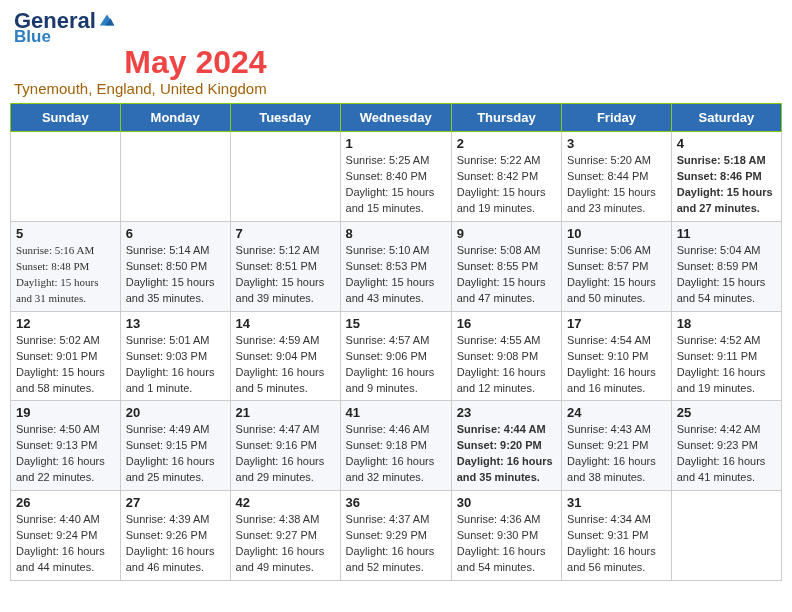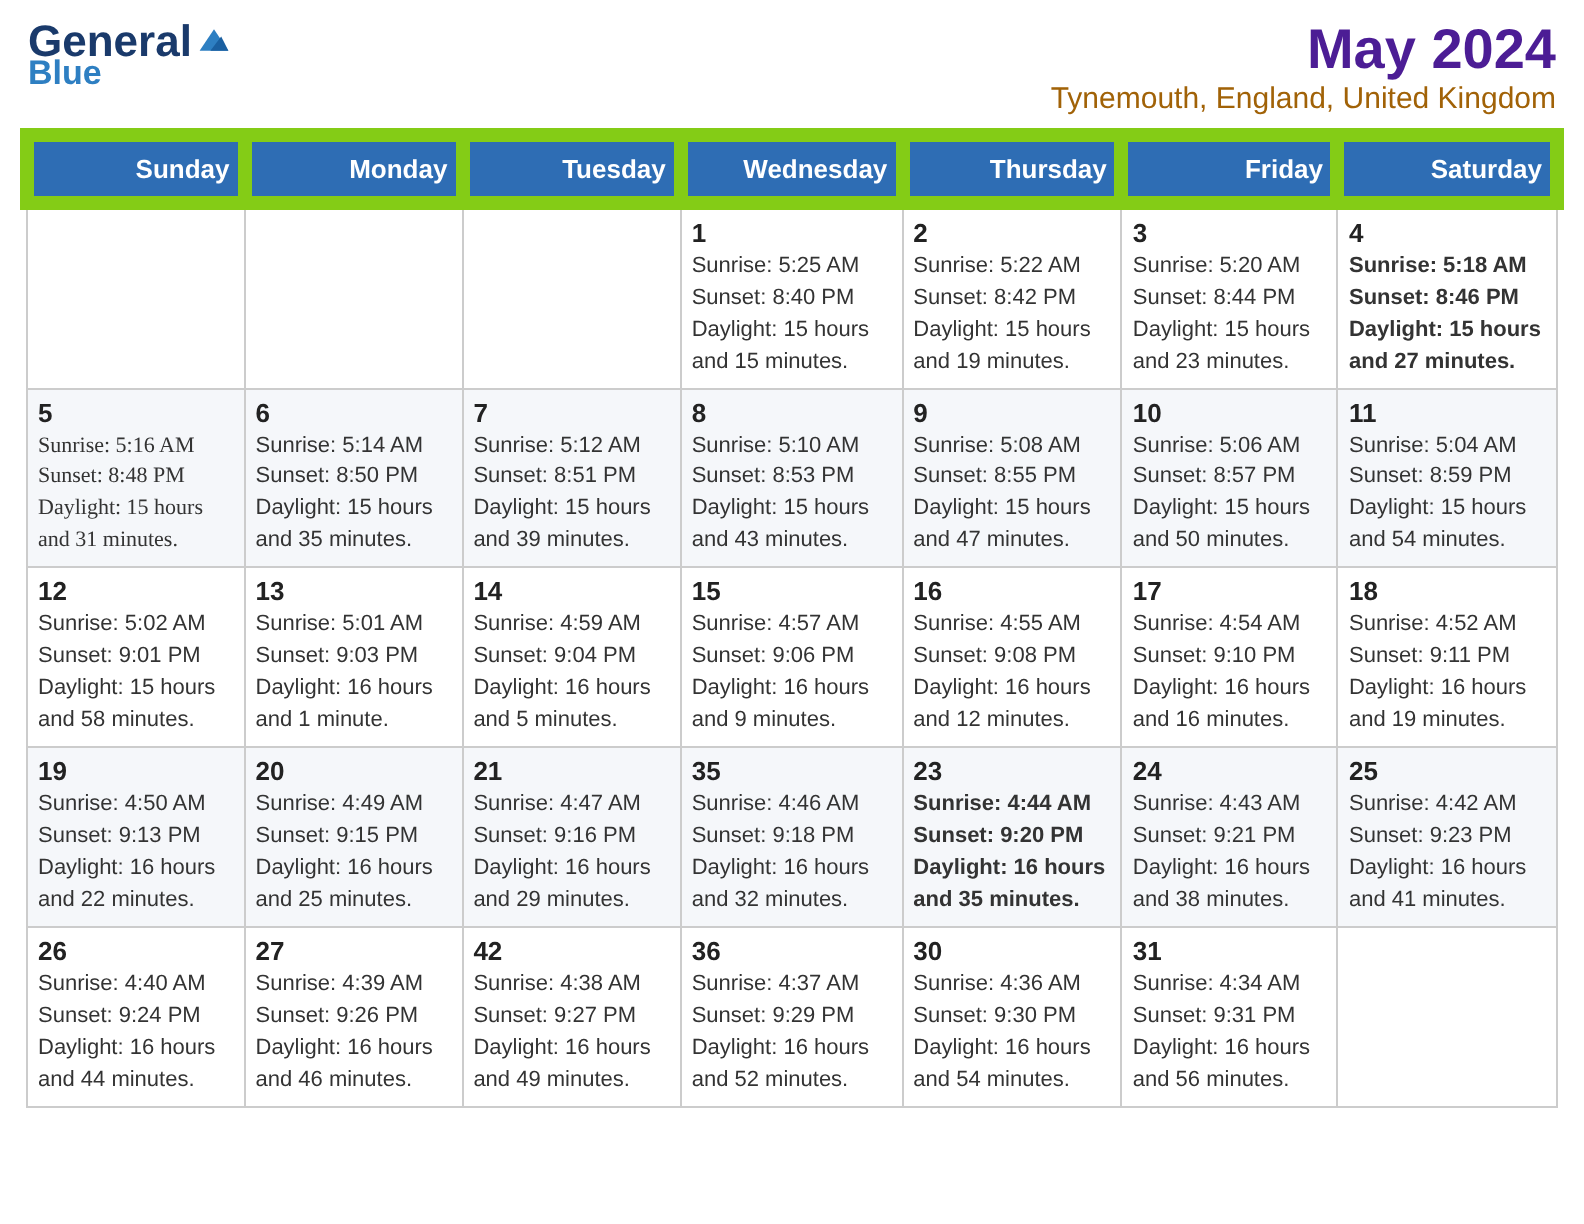--- a/index.html
+++ b/index.html
@@ -9,20 +9,21 @@
       width: 792px;
       min-height: 612px;
       padding: 10px;
     }
     .header {
       display: flex;
       justify-content: space-between;
       align-items: flex-start;
       margin-bottom: 6px;
       padding: 0 4px;
+      flex-direction: column;
     }
     .logo {
       display: flex;
       flex-direction: column;
       align-items: flex-start;
     }
     .logo-text {
       display: flex;
       align-items: center;
       font-size: 22px;
@@ -34,42 +35,42 @@
     .logo-icon {
       width: 18px;
       height: 18px;
       margin-left: 2px;
       margin-top: -2px;
     }
     .title-block {
       text-align: right;
     }
     .month-title {
-      font-size: 28px;
+      font-size: 32px;
       font-weight: bold;
-      color: #4c1d95;
+      color: #ef4444;
       line-height: 1.1;
     }
     .location {
       font-size: 15px;
       color: #a16207;
     }
     .calendar {
       width: 100%;
       border-collapse: collapse;
       border: 1px solid #ccc;
     }
     .calendar th {
       background: #2e6db4;
       color: #fff;
       font-size: 13px;
       font-weight: bold;
       padding: 6px 4px;
-      text-align: right;
-      border: 7px solid #84cc16;
+      text-align: center;
+      border: 1px solid #84cc16;
     }
     .calendar td {
       vertical-align: top;
       border: 1px solid #ccc;
       padding: 4px 5px;
       width: 113px;
       min-height: 80px;
       font-size: 10.5px;
       color: #333;
       background: #fff;
@@ -258,21 +259,21 @@
 Sunset: 9:15 PM
 Daylight: 16 hours and 25 minutes.</div>
         </td>
         <td>
           <span class="day-number">21</span>
           <div class="day-info" style="white-space: pre-line;">Sunrise: 4:47 AM
 Sunset: 9:16 PM
 Daylight: 16 hours and 29 minutes.</div>
         </td>
         <td>
-          <span class="day-number">35</span>
+          <span class="day-number">41</span>
           <div class="day-info" style="white-space: pre-line;">Sunrise: 4:46 AM
 Sunset: 9:18 PM
 Daylight: 16 hours and 32 minutes.</div>
         </td>
         <td>
           <span class="day-number">23</span>
           <div class="day-info" style="white-space: pre-line; font-weight: bold;">Sunrise: 4:44 AM
 Sunset: 9:20 PM
 Daylight: 16 hours and 35 minutes.</div>
         </td>

